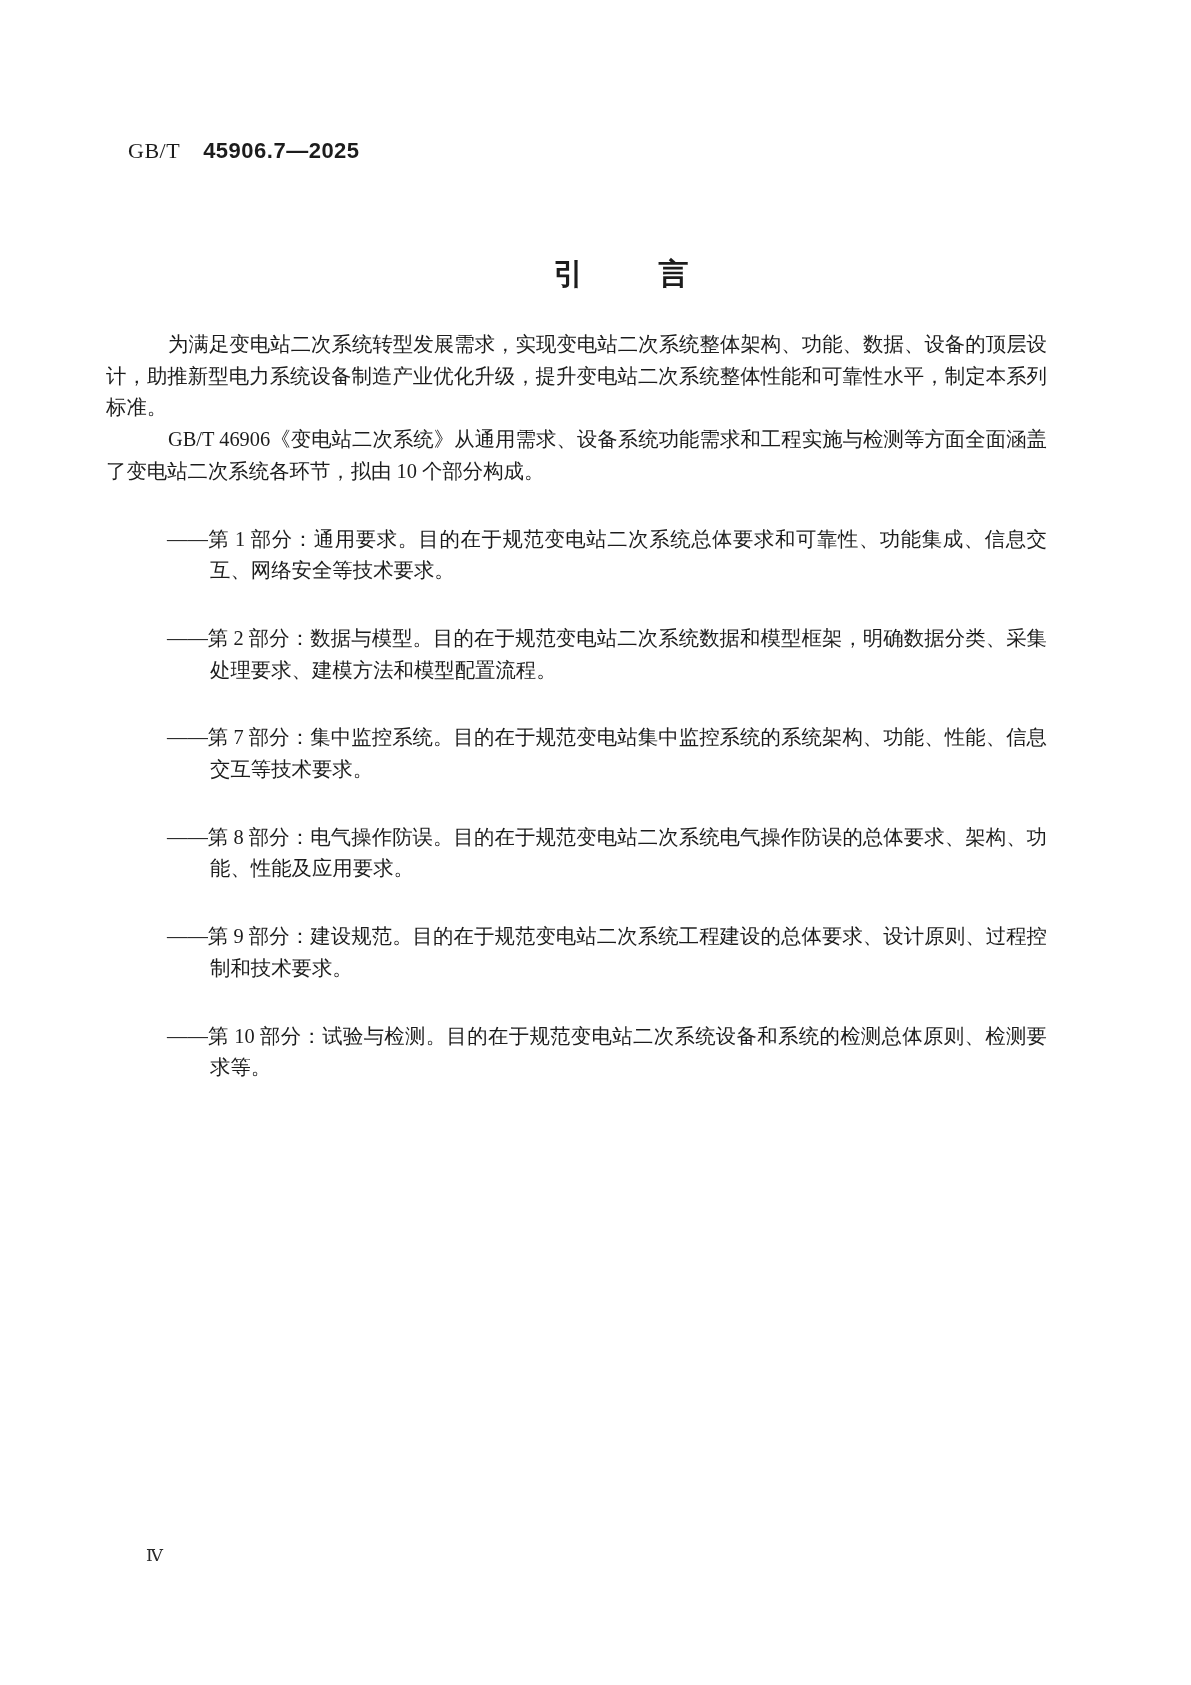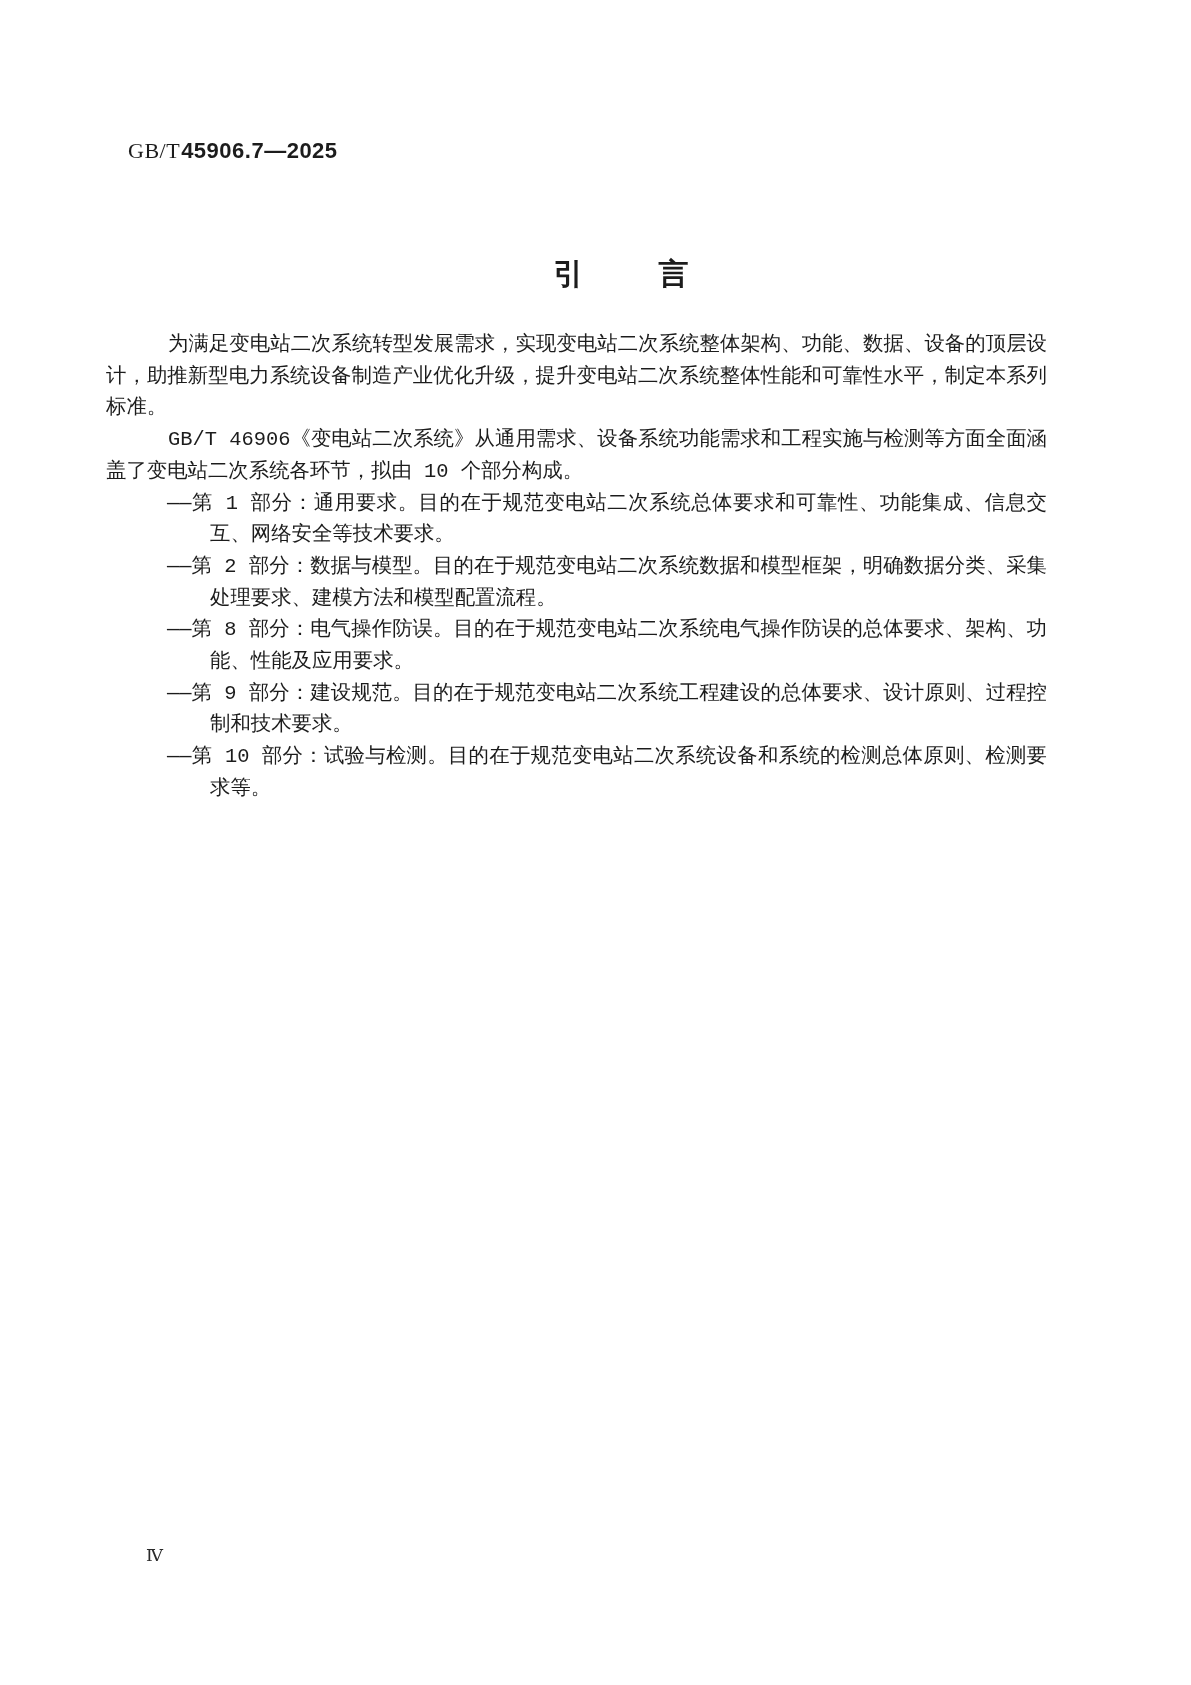--- a/index.html
+++ b/index.html
@@ -24,21 +24,21 @@
   .code-prefix {
     font-family: "Liberation Serif", "DejaVu Serif", serif;
     font-weight: normal;
     font-size: 22px;
     letter-spacing: 0.5px;
   }
   .code-number {
     font-family: "Liberation Sans", "DejaVu Sans", sans-serif;
     font-weight: bold;
     font-size: 22px;
-    margin-left: 1px;
+    margin-left: 23px;
     letter-spacing: 0.5px;
   }
   .doc-title {
     position: absolute;
     left: 0;
     top: 242px;
     width: 100%;
     text-align: center;
     font-family: "Liberation Sans", "DejaVu Sans", sans-serif;
     font-weight: bold;
@@ -46,35 +46,36 @@
     letter-spacing: 5px;
     line-height: 34px;
     margin: 15px;
     padding-left: 13px;
   }
   .doc-body {
     position: absolute;
     left: 106px;
     top: 329px;
     width: 941px;
-    font-family: Liberation Mono, monospace;
+    font-family: Liberation Serif, serif;
     font-size: 20.4px;
     line-height: 31.7px;
     text-align: justify;
   }
   .doc-body p {
     margin: 0;
     padding: 0;
   }
   p.para {
     text-indent: 62px;
   }
   p.part {
     padding-left: 104px;
     text-indent: -43px;
+    margin-top: 36px;
   }
   .page-number {
     position: absolute;
     left: 146px;
     top: 1545px;
     font-family: "Liberation Serif", "DejaVu Serif", serif;
     font-size: 17px;
     color: #2a2a2a;
   }
 </style>
@@ -88,20 +89,21 @@
   </header>
 
   <h1 class="doc-title">引　　言</h1>
 
   <main class="doc-body">
     <p class="para">为满足变电站二次系统转型发展需求，实现变电站二次系统整体架构、功能、数据、设备的顶层设计，助推新型电力系统设备制造产业优化升级，提升变电站二次系统整体性能和可靠性水平，制定本系列标准。</p>
     <p class="para">GB/T 46906《变电站二次系统》从通用需求、设备系统功能需求和工程实施与检测等方面全面涵盖了变电站二次系统各环节，拟由 10 个部分构成。</p>
 
     <p class="part">——第 1 部分：通用要求。目的在于规范变电站二次系统总体要求和可靠性、功能集成、信息交互、网络安全等技术要求。</p>
     <p class="part">——第 2 部分：数据与模型。目的在于规范变电站二次系统数据和模型框架，明确数据分类、采集处理要求、建模方法和模型配置流程。</p>
+    <p class="part">——第 7 部分：集中监控系统。目的在于规范变电站集中监控系统的系统架构、功能、性能、信息交互等技术要求。</p>
     <p class="part">——第 8 部分：电气操作防误。目的在于规范变电站二次系统电气操作防误的总体要求、架构、功能、性能及应用要求。</p>
     <p class="part">——第 9 部分：建设规范。目的在于规范变电站二次系统工程建设的总体要求、设计原则、过程控制和技术要求。</p>
     <p class="part">——第 10 部分：试验与检测。目的在于规范变电站二次系统设备和系统的检测总体原则、检测要求等。</p>
   </main>
 
   <footer>
     <span class="page-number">Ⅳ</span>
   </footer>
 
 </div>

